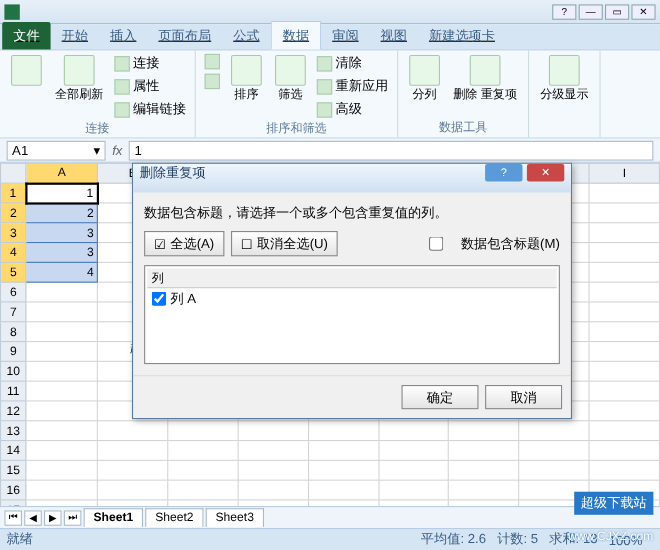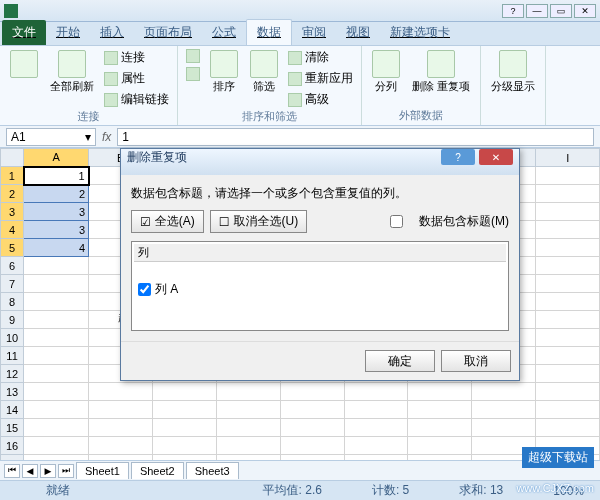--- a/index.html
+++ b/index.html
@@ -32,41 +32,41 @@
 .rowh{width:26px;height:18px;font-size:11px;}
 .corner{width:26px;height:18px;background:#e8eef4;border:1px solid #c0ccd8;}
 td.cell{width:80px;height:18px;border:1px solid #d4d4d4;padding:0 3px;text-align:right;font-size:11px;}
 td.cell.sel{background:#c8d8f0;border:1px solid #4878b8;}
 .colh.sel{background:#ffd870;}
 .rowh.sel{background:#ffd870;}
 td.cell.active{background:#fff;border:2px solid #000;}
 .sheettabs{position:absolute;bottom:20px;left:0;right:0;height:20px;background:#eef4fa;border-top:1px solid #b8cde2;display:flex;align-items:center;padding-left:4px;gap:2px;}
 .navtb{width:16px;height:14px;border:1px solid #abc;background:#fff;font-size:9px;display:flex;align-items:center;justify-content:center;cursor:pointer;}
 .shtab{padding:2px 8px;background:#fff;border:1px solid #abc;border-bottom:none;font-size:11px;cursor:pointer;}
-.shtab.active{background:#fff;font-weight:normal;}
+.shtab.active{background:#fff;font-weight:bold;}
 .status{position:absolute;bottom:0;left:0;right:0;height:20px;background:#d6e5f3;border-top:1px solid #b8cde2;display:flex;align-items:center;padding:0 6px;font-size:11px;color:#3b5e85;}
 .status .sp{flex:1;}
-.status span{margin-right:10px;margin-left:40px;}
+.status span{margin-right:10px;}
 .watermark{position:absolute;right:6px;bottom:32px;background:#2878c8;color:#fff;padding:2px 6px;font-size:12px;}
 .wmurl{position:absolute;right:6px;bottom:6px;color:#fff;font-size:11px;text-shadow:0 0 2px #2878c8;}
 
 .dialog{position:absolute;left:120px;top:148px;width:400px;background:#f0f0f0;border:1px solid #5a7aa0;box-shadow:2px 2px 6px rgba(0,0,0,.3);}
 .dtitle{height:26px;background:linear-gradient(#eef6ff,#d0e0f0);display:flex;align-items:flex-start;padding:0 6px;color:#1e3a5e;}
 .dtitle .sp{flex:1;}
 .dtitle .dbtn{width:34px;height:16px;margin-left:4px;border-radius:2px;display:flex;align-items:center;justify-content:center;color:#fff;font-size:10px;cursor:pointer;}
 .dtitle .help{background:#5a9ad8;}
 .dtitle .close{background:#c84848;}
 .dbody{padding:10px;}
 .dmsg{margin-bottom:8px;}
 .dctrls{display:flex;align-items:center;gap:6px;margin-bottom:8px;}
 .dbutton{padding:2px 8px;border:1px solid #888;background:linear-gradient(#fff,#e4e4e4);cursor:pointer;display:flex;align-items:center;gap:4px;}
 .dcheck{display:flex;align-items:center;gap:16px;margin-left:auto;}
 .listbox{border:1px solid #888;background:#fff;height:90px;padding:2px;}
 .listhdr{background:#f0f0f0;border-bottom:1px solid #ccc;padding:1px 4px;font-size:11px;}
-.listitem{padding:1px 4px;display:flex;align-items:center;gap:4px;margin-top:18px;}
+.listitem{padding:1px 4px;display:flex;align-items:center;gap:4px;}
 .dfooter{display:flex;justify-content:flex-end;gap:6px;padding:8px;border-top:1px solid #ddd;}
 .dfooter button{width:70px;height:22px;border:1px solid #888;background:linear-gradient(#fff,#e4e4e4);cursor:pointer;}
 .partial{position:absolute;left:118px;top:310px;font-size:11px;color:#333;line-height:14px;}
 </style>
 </head>
 <body>
 
 <div class="titlebar">
   <div class="appicon"></div>
   <div class="spacer"></div>
@@ -155,21 +155,21 @@
       <div class="rbig">
           <div class="ic"></div>
           <div class="lb">分列</div>
         </div>
       <div class="rbig">
           <div class="ic"></div>
           <div class="lb">删除
 重复项</div>
         </div>
     </div>
-    <div class="glabel">外部数据</div>
+    <div class="glabel">数据工具</div>
   </div>
   <div class="rgroup">
     <div class="row">
         <div class="rbig">
           <div class="ic"></div>
           <div class="lb">分级显示</div>
         </div>
       </div>
     <div class="glabel"></div>
   </div>

